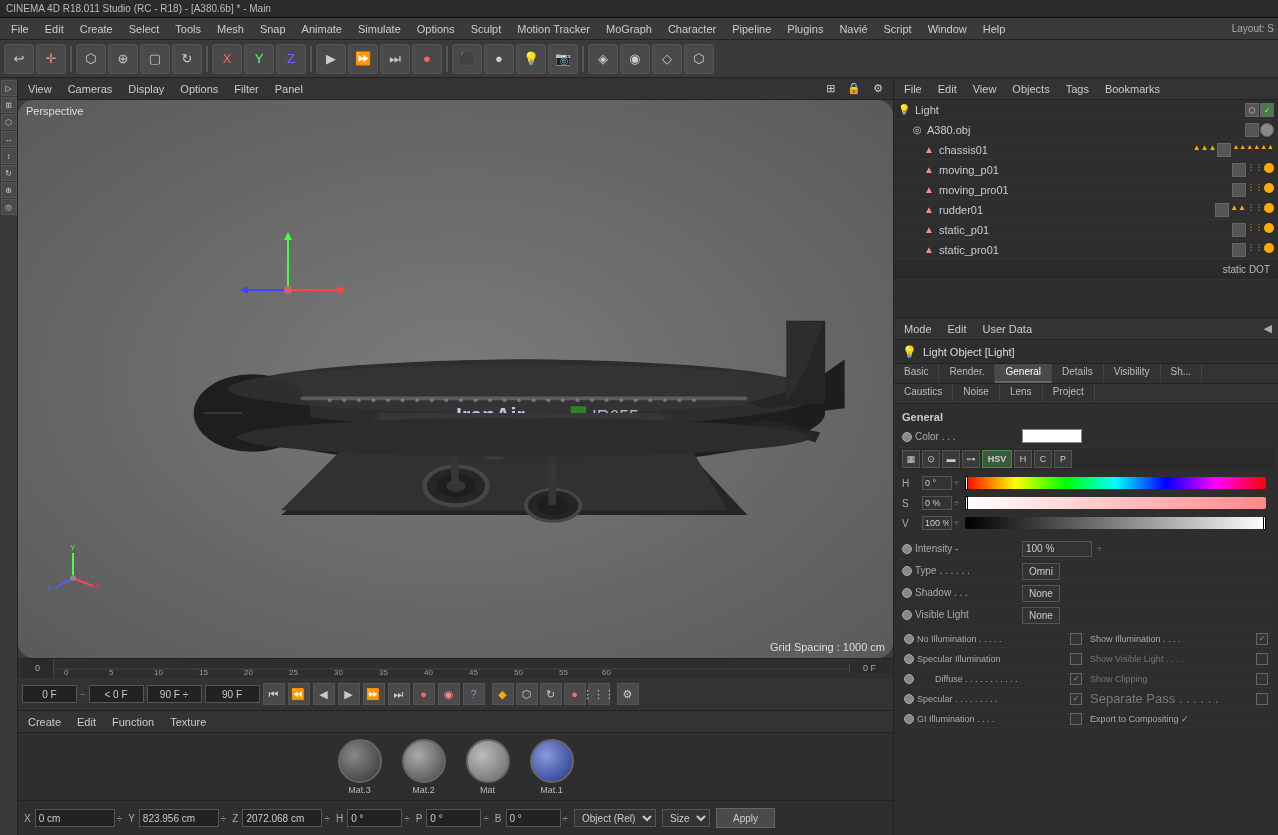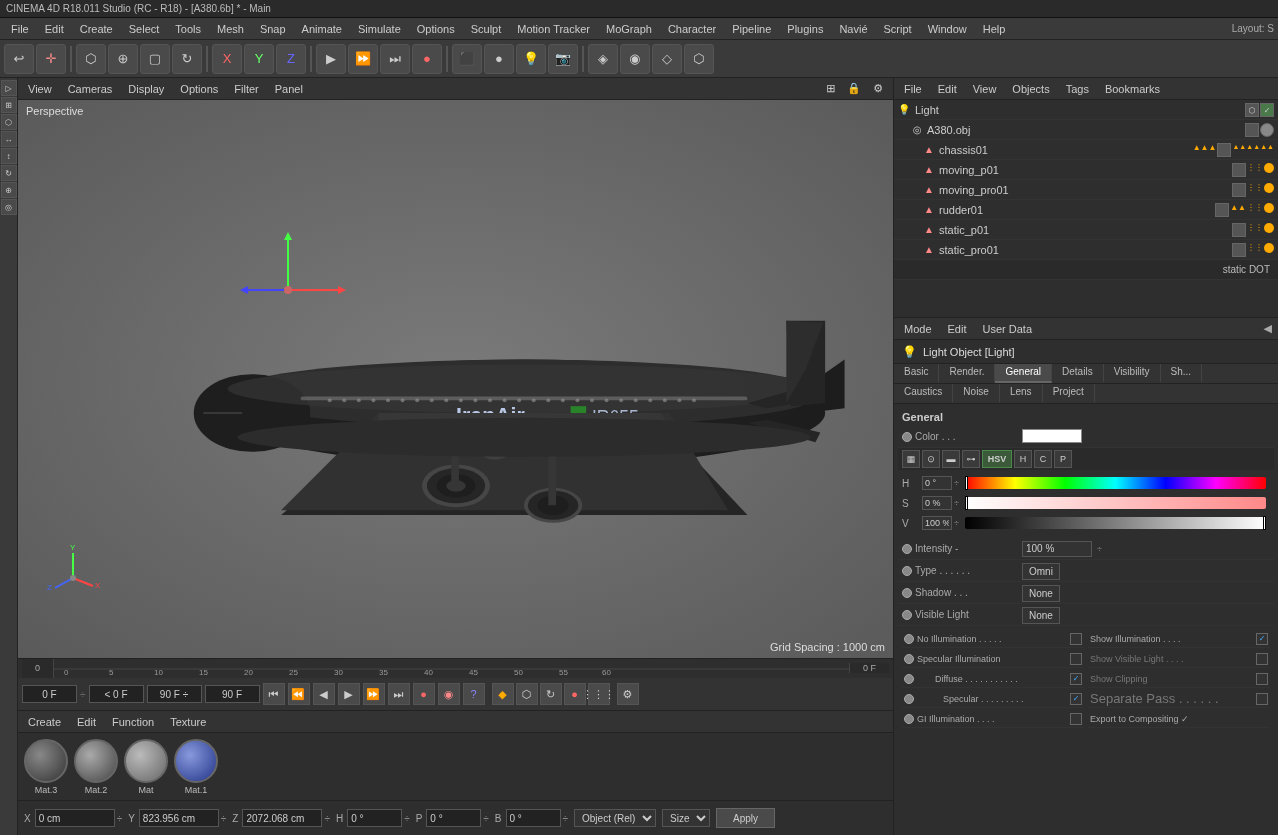--- a/index.html
+++ b/index.html
@@ -25,36 +25,36 @@
     .left-tool { width: 16px; height: 16px; background: #4a4a4a; border: 1px solid #555; font-size: 8px; color: #ccc; display: flex; align-items: center; justify-content: center; cursor: pointer; }
 
     
     #viewport-container { flex: 1; display: flex; flex-direction: column; }
 
     
     #viewport-toolbar { background: #333; height: 22px; display: flex; align-items: center; padding: 0 6px; border-bottom: 1px solid #222; gap: 8px; font-size: 11px; }
     .vp-menu { color: #ccc; cursor: pointer; padding: 2px 4px; }
 
     
-    #viewport { flex: 1; background: #606060; position: relative; overflow: hidden; }
+    #viewport { flex: 1; background: #606060; position: relative; overflow: hidden; border-radius: 16px; }
     #viewport-label { position: absolute; top: 5px; left: 8px; color: #ddd; font-size: 11px; }
     #grid-label { position: absolute; bottom: 5px; right: 8px; color: #ddd; font-size: 11px; }
 
     
     #timeline { height: 52px; background: #2e2e2e; border-top: 1px solid #222; display: flex; flex-direction: column; }
     #timeline-ruler { height: 20px; background: #2e2e2e; border-bottom: 1px solid #333; display: flex; align-items: center; padding: 0 4px; font-size: 9px; color: #999; overflow: hidden; }
     #timeline-controls { height: 32px; background: #333; display: flex; align-items: center; padding: 0 4px; gap: 3px; }
     .tl-input { width: 55px; height: 18px; background: #222; border: 1px solid #555; color: #ccc; font-size: 10px; text-align: center; }
     .tl-btn { width: 22px; height: 22px; background: #4a4a4a; border: 1px solid #555; color: #ccc; font-size: 11px; display: flex; align-items: center; justify-content: center; cursor: pointer; }
 
     
     #material-bar { height: 90px; background: #2e2e2e; border-top: 1px solid #222; display: flex; }
     #material-toolbar { width: 100%; display: flex; flex-direction: column; }
     #material-menu { height: 22px; background: #333; display: flex; align-items: center; padding: 0 6px; gap: 8px; border-bottom: 1px solid #222; font-size: 11px; }
-    #material-items { flex: 1; display: flex; align-items: center; padding: 4px 6px; gap: 6px; overflow-x: auto; }
+    #material-items { flex: 1; display: flex; align-items: center; padding: 4px 6px; gap: 20px; overflow-x: auto; justify-content: center; }
     .mat-item { display: flex; flex-direction: column; align-items: center; gap: 2px; cursor: pointer; }
     .mat-swatch { width: 44px; height: 44px; border-radius: 50%; border: 2px solid #666; }
     .mat-label { font-size: 9px; color: #bbb; }
 
     
     #pos-bar { height: 35px; background: #2e2e2e; border-top: 1px solid #222; display: flex; align-items: center; padding: 0 6px; gap: 6px; font-size: 10px; }
     .pos-group { display: flex; align-items: center; gap: 2px; }
     .pos-label { color: #aaa; margin-right: 2px; }
     .pos-input { width: 80px; height: 18px; background: #222; border: 1px solid #555; color: #ccc; font-size: 10px; padding: 0 3px; }
     .pos-arrow { color: #888; font-size: 10px; cursor: pointer; }
@@ -689,21 +689,21 @@
             <div class="prop-row" style="height:18px;padding:0 2px;">
               <span class="prop-circle"></span>
               <span style="font-size:9px;color:#aaa;margin-left:3px;">Specular Illumination</span>
               <span class="prop-check" style="margin-left:auto;"></span>
             </div>
             <div class="prop-row" style="height:18px;padding:0 2px;">
               <span class="prop-circle"></span>
               <span style="font-size:9px;color:#aaa;margin-left:21px;">Diffuse . . . . . . . . . . .</span>
               <span class="prop-check checked" style="margin-left:auto;"></span>
             </div>
-            <div class="prop-row" style="height:18px;padding:0 2px;gap:26px;">
+            <div class="prop-row" style="height:18px;padding:0 2px;">
               <span class="prop-circle"></span>
               <span style="font-size:9px;color:#aaa;margin-left:3px;">Specular . . . . . . . . .</span>
               <span class="prop-check checked" style="margin-left:auto;"></span>
             </div>
             <div class="prop-row" style="height:18px;padding:0 2px;">
               <span class="prop-circle"></span>
               <span style="font-size:9px;color:#aaa;margin-left:3px;">GI Illumination . . . .</span>
               <span class="prop-check" style="margin-left:auto;"></span>
             </div>
           </div>

